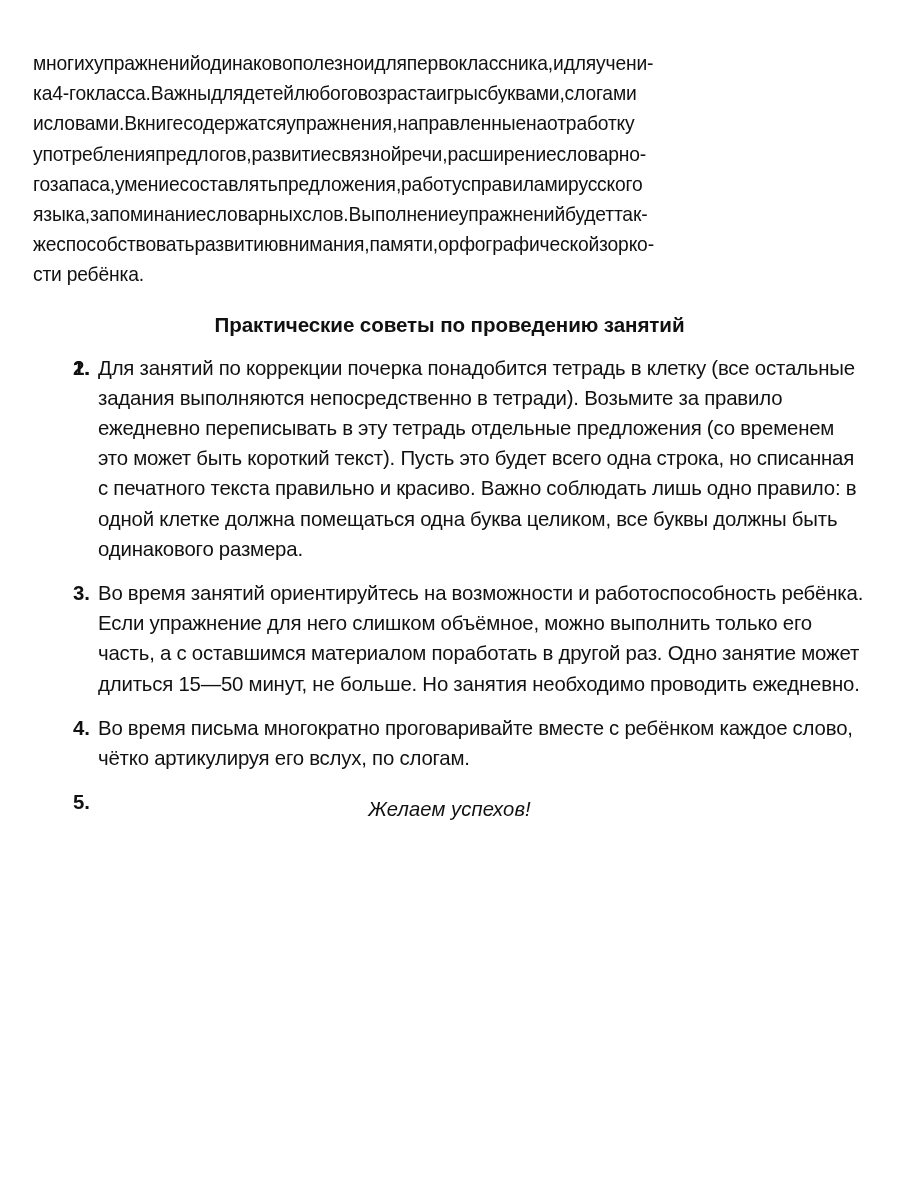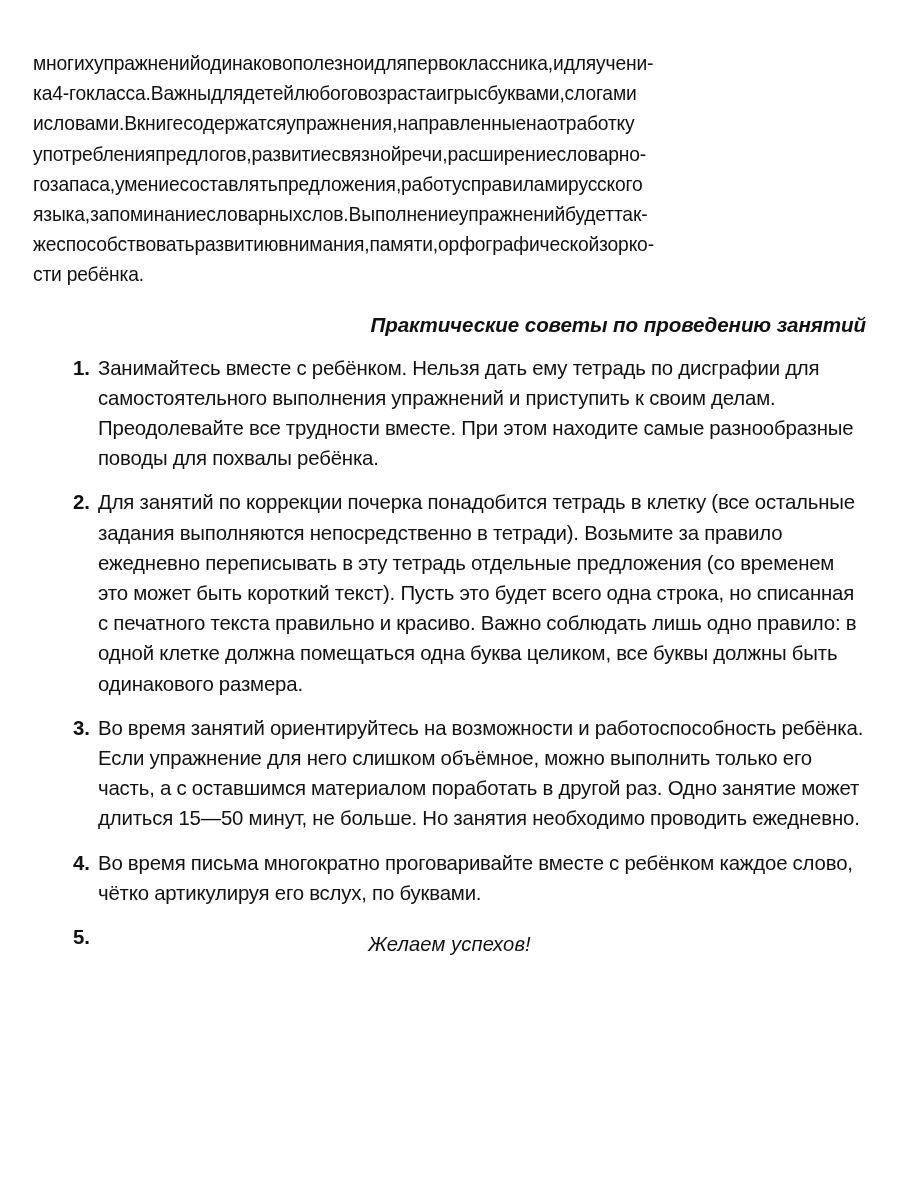--- a/index.html
+++ b/index.html
@@ -59,24 +59,23 @@
   .jline > i {
     font-style: normal;
   }
 
   
   .section-heading {
     margin: 21px 0 0 0;
     font-size: 20.6px;
     line-height: 28px;
     font-weight: bold;
-    text-align: right;
+    text-align: center;
     letter-spacing: -0.1px;
     font-stretch: condensed;
-    font-style: italic;
   }
 
   
   .advice-list {
     margin: 14px 0 0 0;
     padding: 0;
     list-style: none;
   }
   .advice-item {
     position: relative;
@@ -133,33 +132,32 @@
     <span class="jline"><i>языка,</i><i>запоминание</i><i>словарных</i><i>слов.</i><i>Выполнение</i><i>упражнений</i><i>будет</i><i>так-</i></span>
     <span class="jline"><i>же</i><i>способствовать</i><i>развитию</i><i>внимания,</i><i>памяти,</i><i>орфографической</i><i>зорко-</i></span>
     <span class="jline last">сти ребёнка.</span>
   </div>
 
   <h2 class="section-heading">Практические советы по проведению занятий</h2>
 
   <ol class="advice-list">
     <li class="advice-item">
       <span class="advice-num">1.</span>
-      <span class="advice-body" style="text-align: justify;">Занимайтесь вместе с ребёнком. Нельзя дать ему тетрадь по дисграфии для самостоятельного выполнения упражнений и приступить к своим делам. Преодолевайте все трудности вместе. При этом находите самые разнообразные поводы для похвалы ребёнка.</span>
     </li>
     <li class="advice-item">
       <span class="advice-num">2.</span>
       <span class="advice-body" style="text-align: justify;">Для занятий по коррекции почерка понадобится тетрадь в клетку (все остальные задания выполняются непосредственно в тетради). Возьмите за правило ежедневно переписывать в эту тетрадь отдельные предложения (со временем это может быть короткий текст). Пусть это будет всего одна строка, но списанная с печатного текста правильно и красиво. Важно соблюдать лишь одно правило: в одной клетке должна помещаться одна буква целиком, все буквы должны быть одинакового размера.</span>
     </li>
     <li class="advice-item">
       <span class="advice-num">3.</span>
       <span class="advice-body" style="text-align: justify;">Во время занятий ориентируйтесь на возможности и работоспособность ребёнка. Если упражнение для него слишком объёмное, можно выполнить только его часть, а с оставшимся материалом поработать в другой раз. Одно занятие может длиться 15—50 минут, не больше. Но занятия необходимо проводить ежедневно.</span>
     </li>
     <li class="advice-item">
       <span class="advice-num">4.</span>
-      <span class="advice-body" style="text-align: justify;">Во время письма многократно проговаривайте вместе с ребёнком каждое слово, чётко артикулируя его вслух, по буквами.</span>
+      <span class="advice-body" style="text-align: justify;">Во время письма многократно проговаривайте вместе с ребёнком каждое слово, чётко артикулируя его вслух, по слогам.</span>
     </li>
     <li class="advice-item">
       <span class="advice-num">5.</span>
     </li>
   </ol>
 
   <p class="closing">Желаем успехов!</p>
 
 </div>
 

